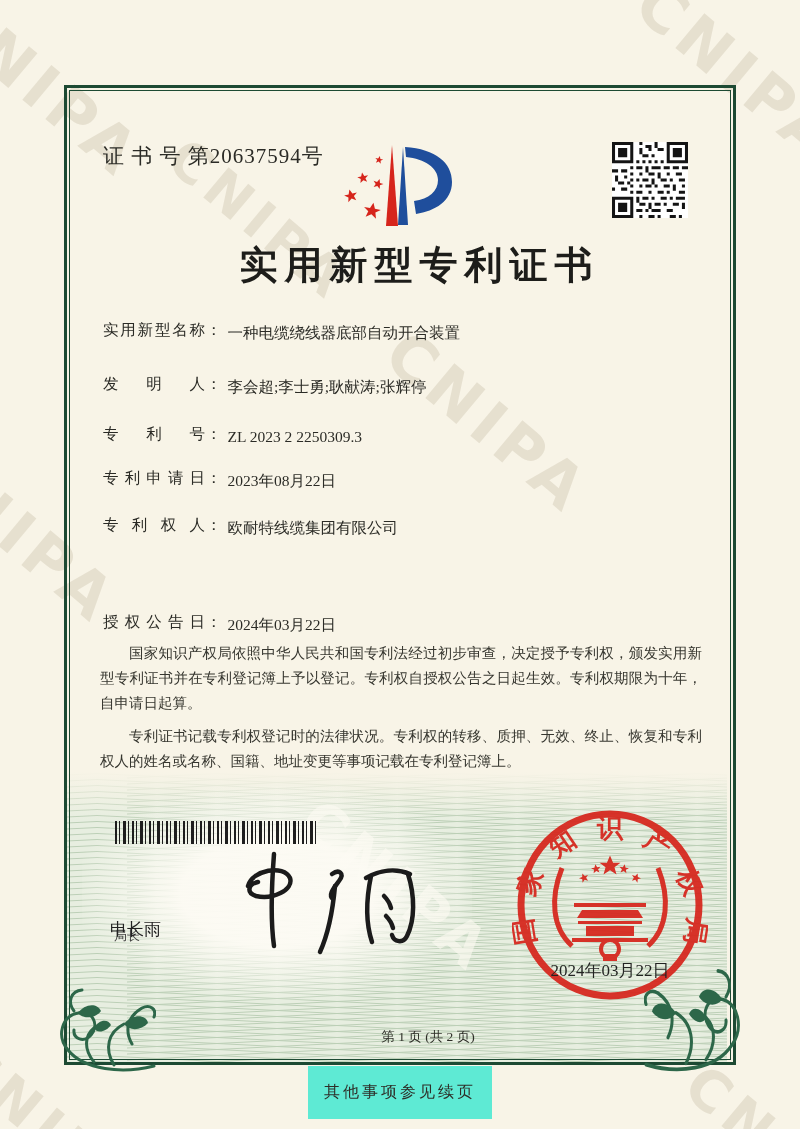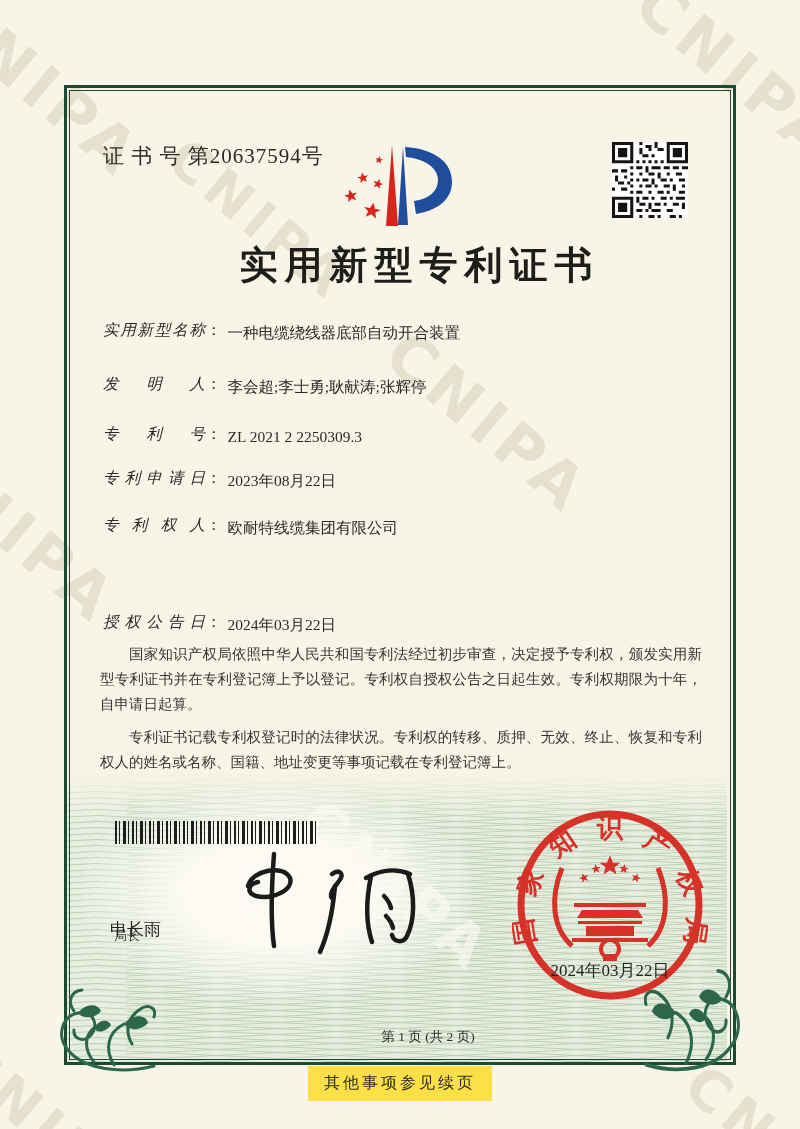--- a/index.html
+++ b/index.html
@@ -34,45 +34,45 @@
   
   .cert-no{ position:absolute; left:103px; top:142px; font-size:21px; letter-spacing:1px; z-index:6; }
   .logo{ position:absolute; left:338px; top:130px; z-index:6; }
   .qr{ position:absolute; left:612px; top:142px; width:76px; height:76px; z-index:6; }
   .title{
     position:absolute; left:0; top:240px; width:100%; text-align:center; z-index:6;
     font-size:38px; font-weight:bold; letter-spacing:7px; text-indent:7px; color:#1d1d1a;padding-left:16px;
   }
   
   .row{ position:absolute; left:103px; z-index:6; font-size:15.5px; }
-  .lab{ display:inline-block; width:102px; text-align:justify; text-align-last:justify; vertical-align:top;font-style:italic; }
+  .lab{ display:inline-block; width:102px; text-align:justify; text-align-last:justify; vertical-align:top; }
   .colon{ display:inline-block; margin:0 6px 0 1px; vertical-align:top; }
   .val{ display:inline-block; vertical-align:top; max-width:480px; line-height:1.65; }
   .row.second{ left:398px; }
   
   .paras{ position:absolute; left:100px; top:642px; width:602px; z-index:6;
     font-size:14.5px; line-height:25px; text-align:justify; color:#36362f; }
-  .paras p{ margin:0 0 8px 0; text-indent:2em; }
+  .paras p{ margin:0 0 8px 0; text-indent:2em;font-family:Liberation Mono, monospace; }
   
   .barcode{ position:absolute; left:115px; top:821px; width:202px; height:23px; z-index:6;
     background:repeating-linear-gradient(90deg,
       #1e1e1e 0 2px, rgba(0,0,0,0) 2px 4px,
       #1e1e1e 4px 5px, rgba(0,0,0,0) 5px 8px,
       #1e1e1e 8px 11px, rgba(0,0,0,0) 11px 13px,
       #1e1e1e 13px 14px, rgba(0,0,0,0) 14px 17px); }
   .director-role{ position:absolute; left:114px; top:927px; z-index:6;
     font-family:"Liberation Sans", sans-serif; font-size:13px; color:#404040; }
   .director-name{ position:absolute; left:110px; top:918px; z-index:6;
     font-family:"Liberation Sans", sans-serif; font-size:17px; color:#222; }
   .signature{ position:absolute; left:228px; top:840px; z-index:7; }
   .seal{ position:absolute; left:512px; top:806px; z-index:7; opacity:.93; }
   .page-num{ position:absolute; left:0; top:1028px; width:100%; text-align:center;
     font-size:13.5px; z-index:6; color:#2e2e28;padding-left:28px; }
   .note{ position:absolute; left:50%; top:1066px; transform:translateX(-50%);
-    background:#fde047; padding:7px 16px; font-size:16px; letter-spacing:3px;
+    background:#5eead4; padding:16px 16px; font-size:16px; letter-spacing:3px;
     z-index:6; color:#2e2e28; }
 </style>
 </head>
 <body>
 
 <div class="page">
 
   <div class="wm" style="left:-30px; top:-20px; font-size:62px;">CNIPA</div>
   <div class="wm" style="left:196px; top:126px; font-size:54px;">CNIPA</div>
   <div class="wm" style="left:668px; top:-34px; font-size:62px;">CNIPA</div>
@@ -158,21 +158,21 @@
 
   <div class="title">实用新型专利证书</div>
 
   <div class="row" style="top:320px;">
     <span class="lab">实用新型名称</span><span class="colon">：</span><span class="val">一种电缆绕线器底部自动开合装置</span>
   </div>
   <div class="row" style="top:374px;">
     <span class="lab">发明人</span><span class="colon">：</span><span class="val">李会超;李士勇;耿献涛;张辉停</span>
   </div>
   <div class="row" style="top:424px;">
-    <span class="lab">专利号</span><span class="colon">：</span><span class="val">ZL 2021 2 2250309.3</span>
+    <span class="lab">专利号</span><span class="colon">：</span><span class="val">ZL 2023 2 2250309.3</span>
   </div>
   <div class="row" style="top:468px;">
     <span class="lab">专利申请日</span><span class="colon">：</span><span class="val">2023年08月22日</span>
   </div>
   <div class="row" style="top:515px;">
     <span class="lab">专利权人</span><span class="colon">：</span><span class="val">欧耐特线缆集团有限公司</span>
   </div>
   <div class="row" style="top:612px;">
     <span class="lab">授权公告日</span><span class="colon">：</span><span class="val">2024年03月22日</span>
   </div>

